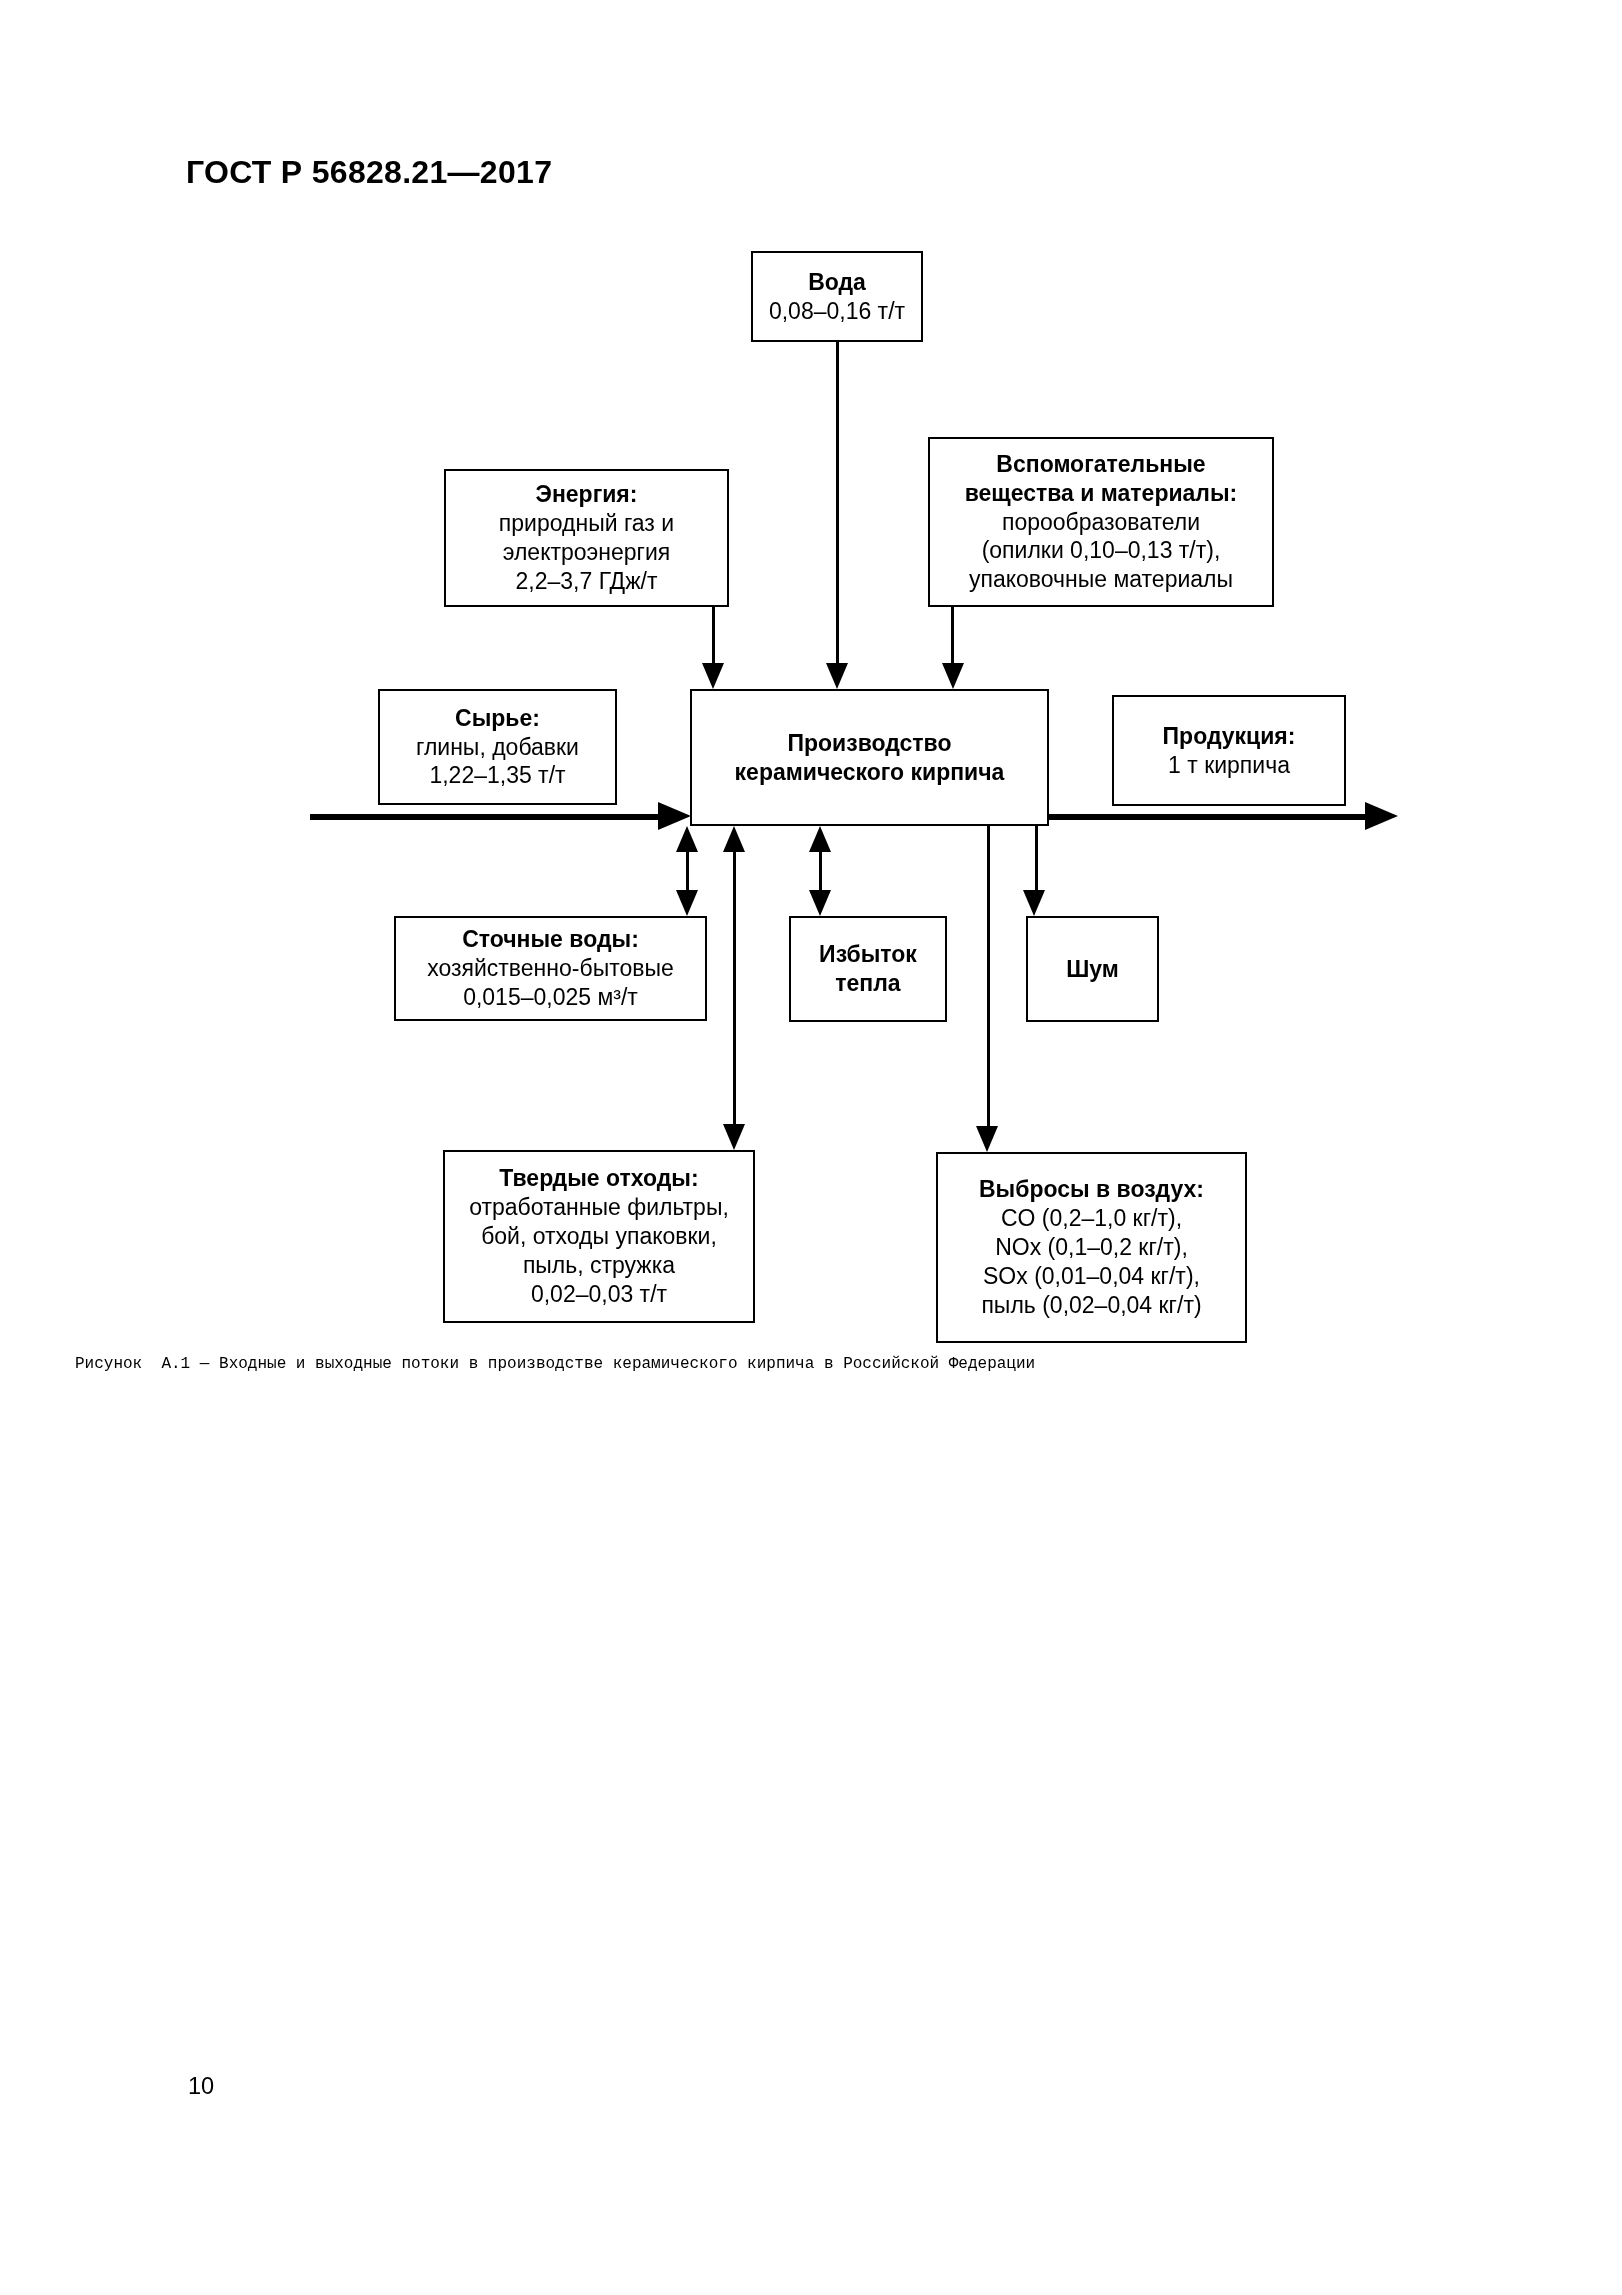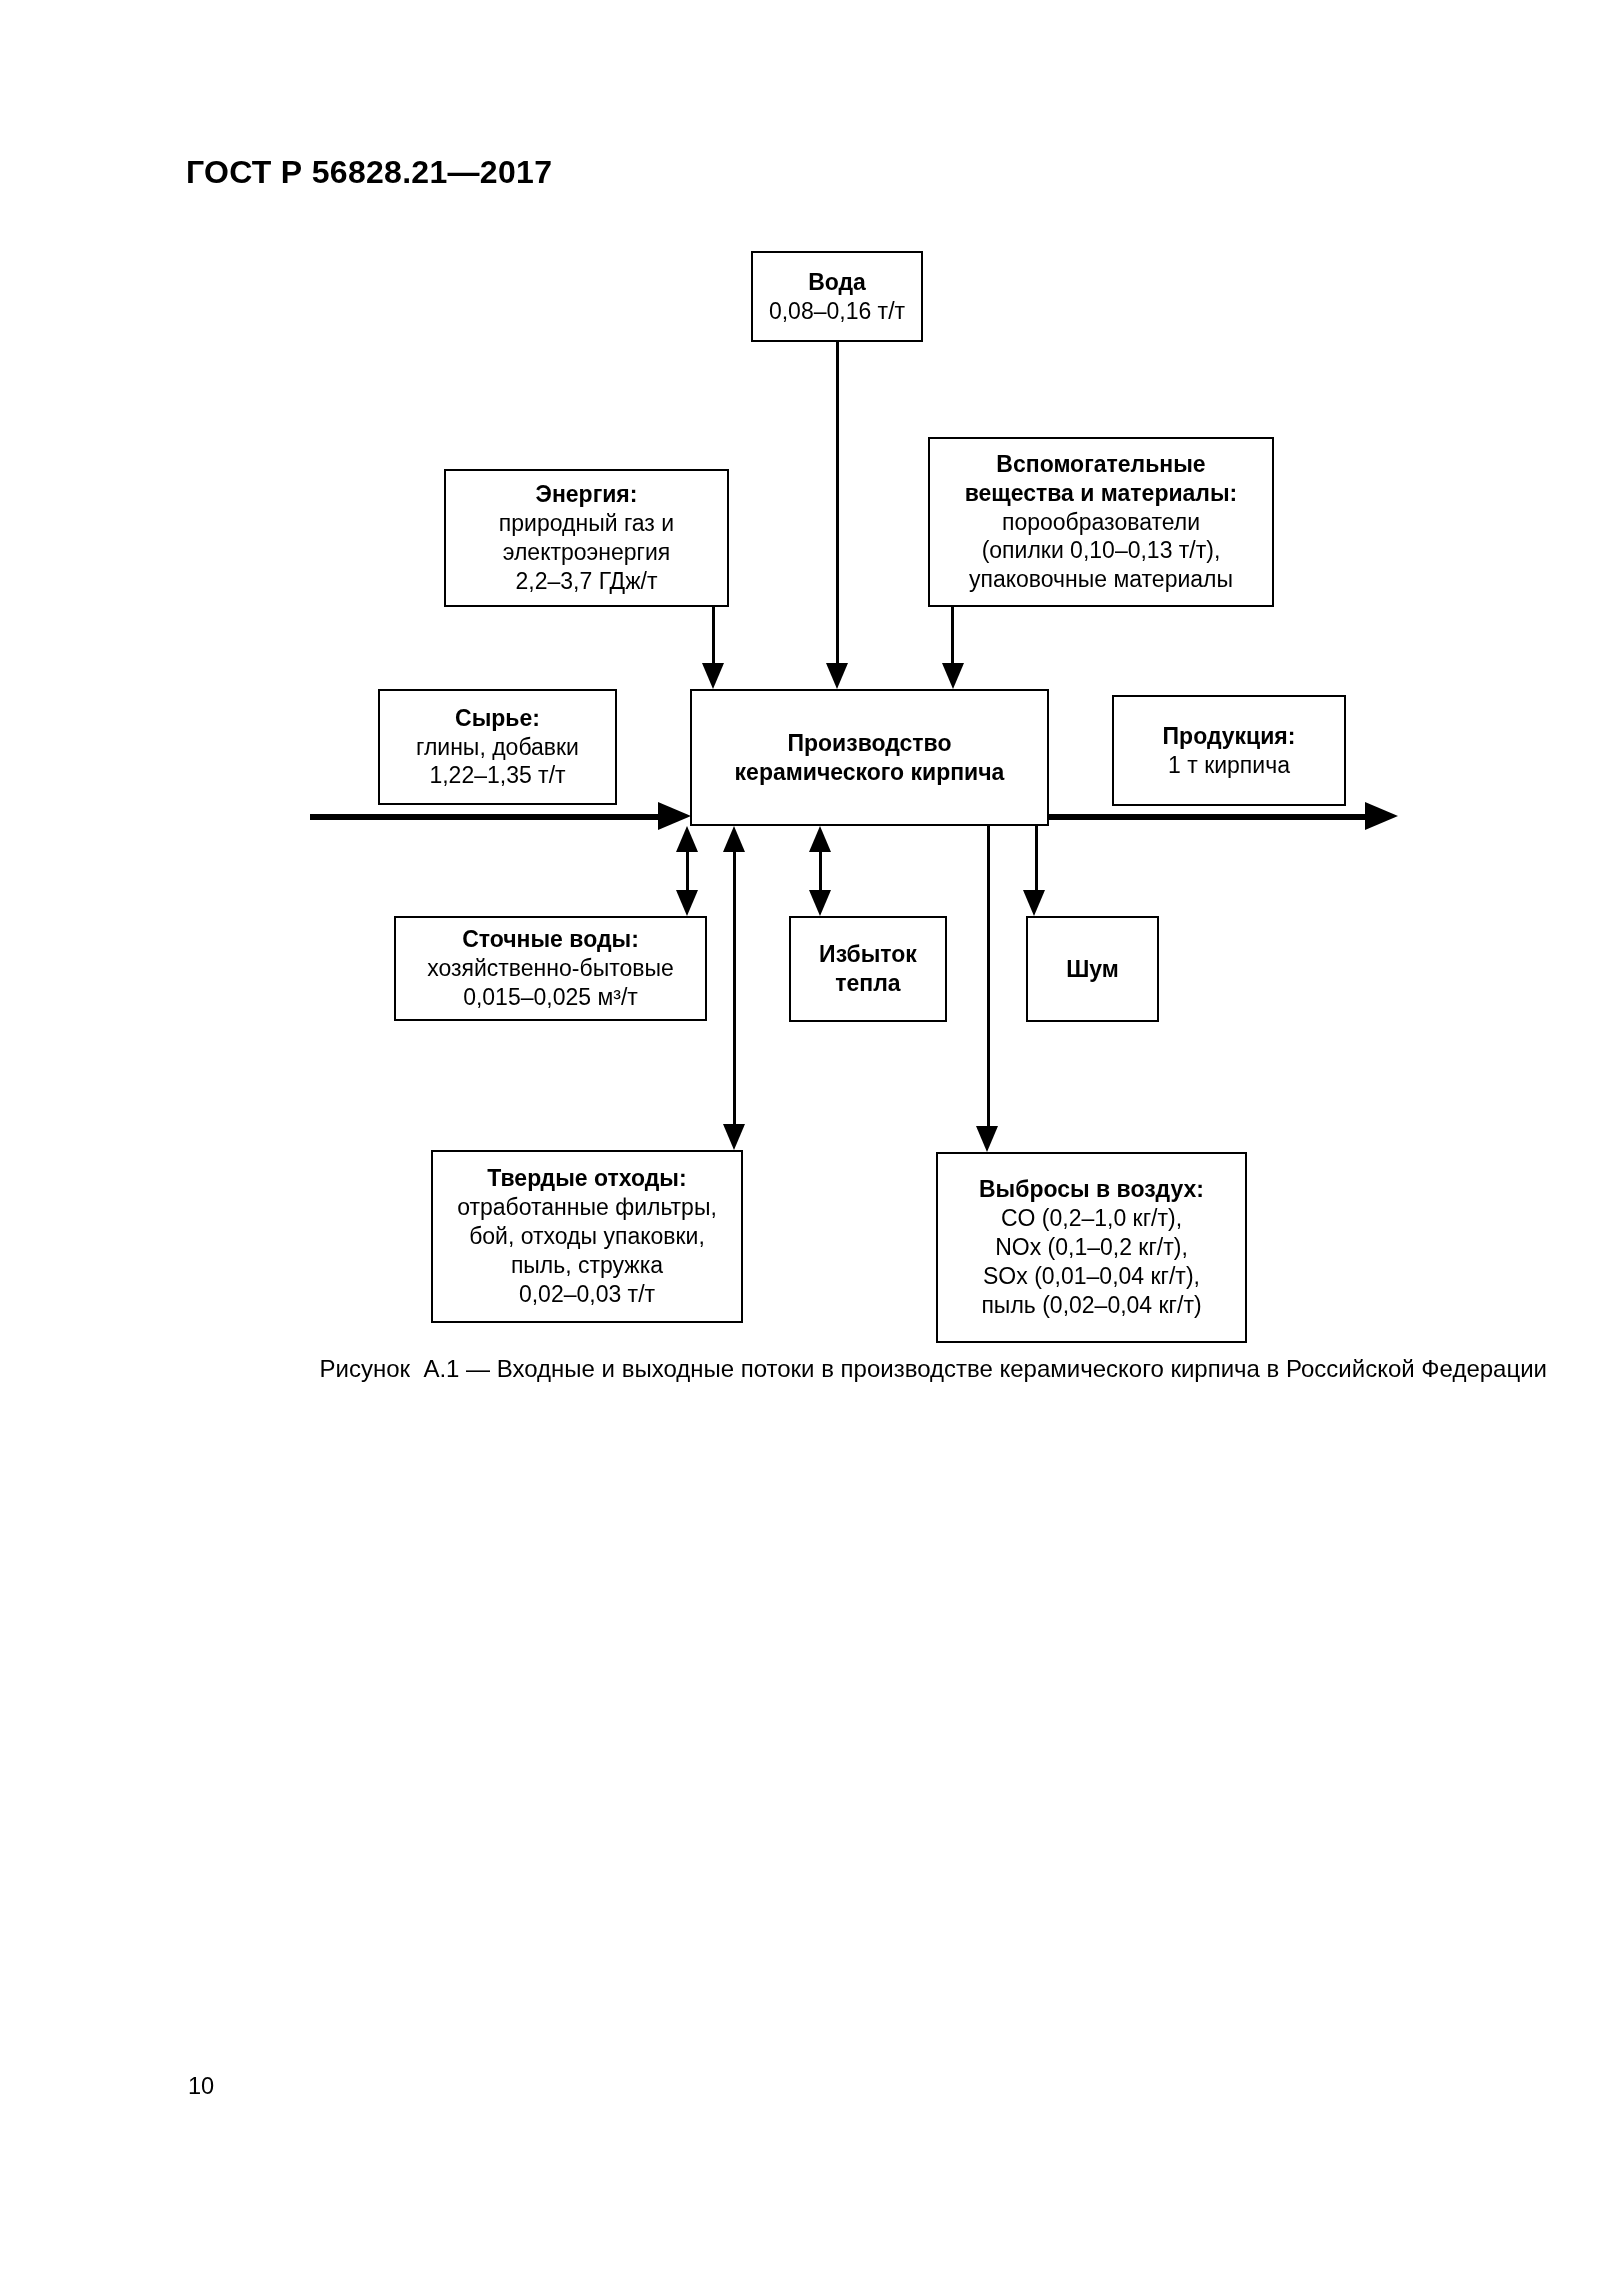--- a/index.html
+++ b/index.html
@@ -13,21 +13,21 @@
     position:absolute;box-sizing:border-box;border:2.6px solid #000;background:#fff;
     display:flex;flex-direction:column;justify-content:center;align-items:center;
     text-align:center;font-size:23px;line-height:1.26;
   }
   .box .b{font-weight:bold;}
   .vline{position:absolute;width:2.6px;background:#000;}
   .hline{position:absolute;height:5.9px;background:#000;}
   .tri-down{position:absolute;width:0;height:0;border-left:11px solid transparent;border-right:11px solid transparent;border-top:26px solid #000;}
   .tri-up{position:absolute;width:0;height:0;border-left:11px solid transparent;border-right:11px solid transparent;border-bottom:26px solid #000;}
   .tri-right{position:absolute;width:0;height:0;border-top:14.4px solid transparent;border-bottom:14.4px solid transparent;border-left:33px solid #000;}
-  .caption{position:absolute;left:75px;width:1472px;text-align:right;font-size:24px;line-height:1.2;}
+  .caption{position:absolute;left:75px;width:1472px;text-align:left;font-size:16px;line-height:1.2;font-family:Liberation Mono, monospace;}
   .pagenum{position:absolute;font-size:23.6px;}
 </style>
 </head>
 <body>
 
 <div id="page">
 
   <div class="hdr" style="left:186px;top:154px;">ГОСТ Р 56828.21—2017</div>
 
   <div>
@@ -76,21 +76,21 @@
 
     <div class="box" style="left:789px;top:916px;width:158px;height:106px;">
       <div class="b">Избыток</div>
       <div class="b">тепла</div>
     </div>
 
     <div class="box" style="left:1026px;top:916px;width:133px;height:106px;">
       <div class="b">Шум</div>
     </div>
 
-    <div class="box" style="left:431px;top:1150px;width:312px;height:173px;">
+    <div class="box" style="left:443px;top:1150px;width:312px;height:173px;">
       <div class="b">Твердые отходы:</div>
       <div>отработанные фильтры,</div>
       <div>бой, отходы упаковки,</div>
       <div>пыль, стружка</div>
       <div>0,02–0,03 т/т</div>
     </div>
 
     <div class="box" style="left:936px;top:1152px;width:311px;height:191px;">
       <div class="b">Выбросы в воздух:</div>
       <div>CO (0,2–1,0 кг/т),</div>

